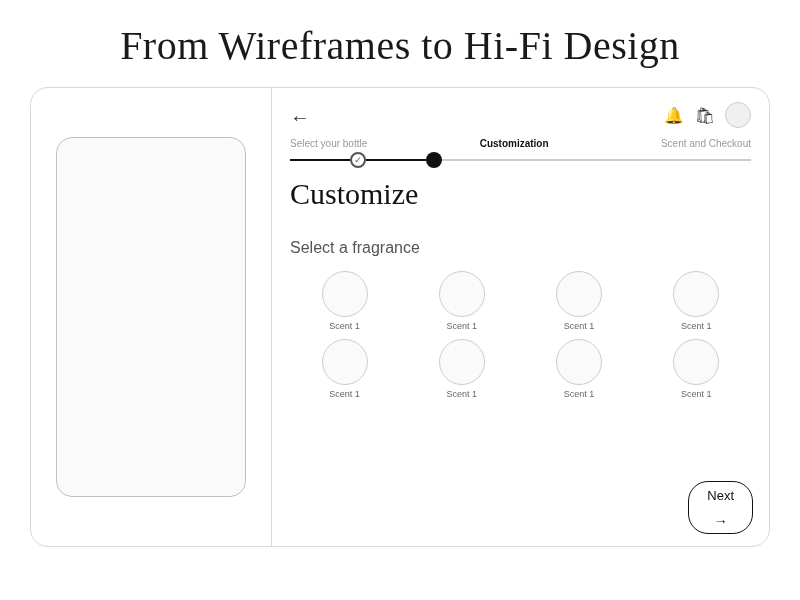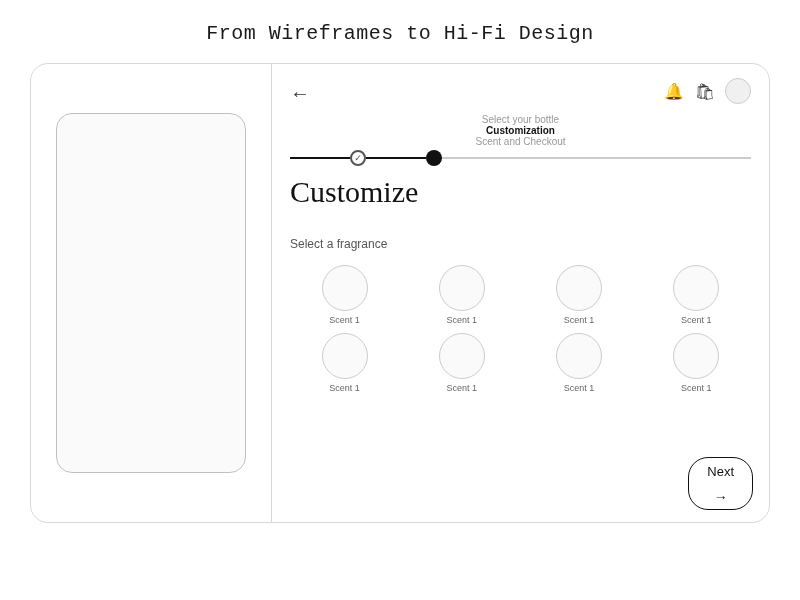--- a/index.html
+++ b/index.html
@@ -9,27 +9,27 @@
       height: 600px;
       background: #ffffff;
       font-family: 'Georgia', serif;
       display: flex;
       flex-direction: column;
       align-items: center;
       overflow: hidden;
     }
 
     .page-title {
-      font-size: 20px;
+      font-size: 40px;
       font-weight: 400;
       color: #1a1a1a;
       margin-top: 22px;
       margin-bottom: 18px;
       letter-spacing: 0.5px;
-      font-family: Liberation Mono, monospace;
+      font-family: Liberation Serif, serif;
     }
 
     .main-card {
       width: 740px;
       height: 460px;
       background: #ffffff;
       border: 1.5px solid #d8d8d8;
       border-radius: 18px;
       display: flex;
       flex-direction: row;
@@ -109,21 +109,21 @@
       background: #f0f0f0;
     }
 
     
     .progress-area {
       padding: 10px 18px 0 18px;
     }
 
     .progress-labels {
       display: flex;
-      flex-direction: column;
+      flex-direction: row;
       align-items: center;
       gap: 0;
       margin-bottom: 4px;
     }
 
     .step-label {
       font-size: 10px;
       color: #999;
       font-family: Arial, sans-serif;
       white-space: nowrap;
@@ -185,21 +185,21 @@
 
     .customize-title {
       font-size: 30px;
       font-family: 'Georgia', serif;
       font-weight: 400;
       color: #111;
       margin-bottom: 4px;
     }
 
     .customize-subtitle {
-      font-size: 12px;
+      font-size: 16px;
       color: #555;
       font-family: Arial, sans-serif;
       margin-bottom: 14px;
       margin-top: 28px;
     }
 
     .scent-grid {
       display: grid;
       grid-template-columns: repeat(4, 1fr);
       row-gap: 8px;

